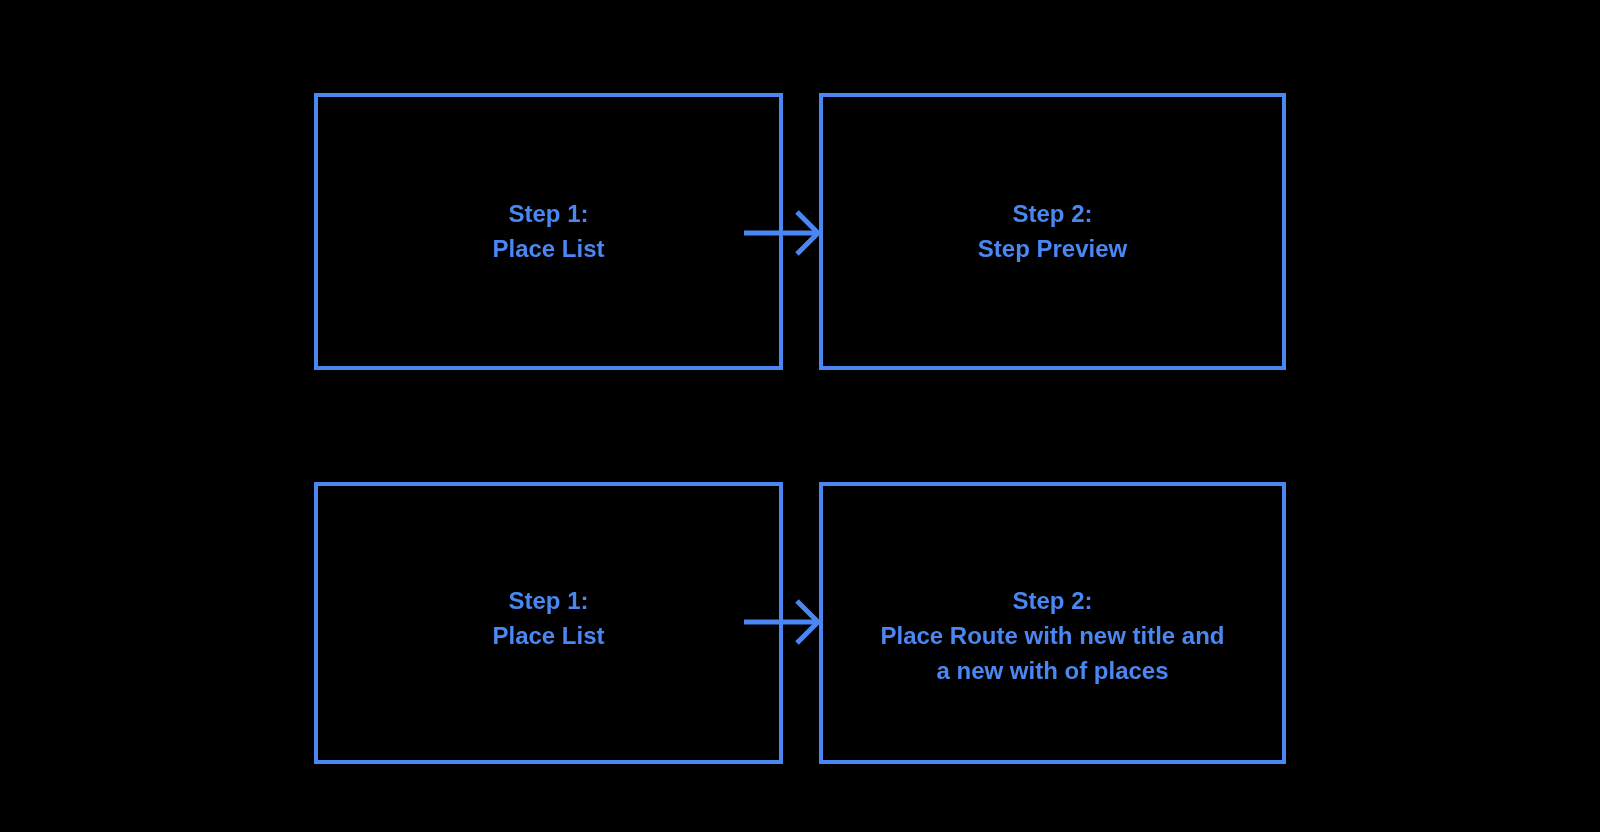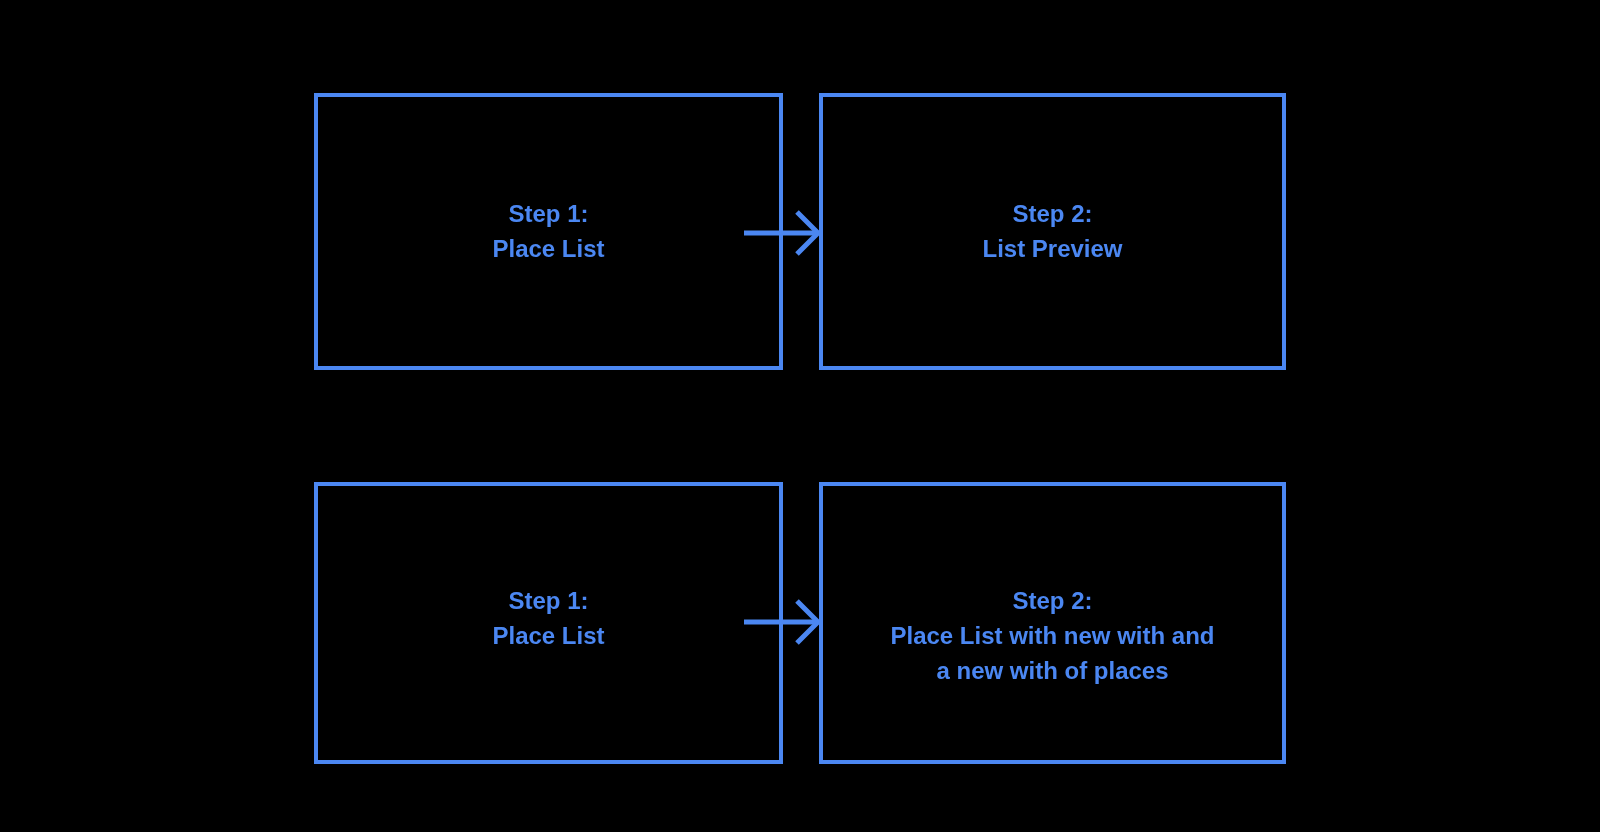--- a/index.html
+++ b/index.html
@@ -76,39 +76,39 @@
   <div class="flow-arrow" id="arrow-top">
     <svg viewBox="0 0 85 50" xmlns="http://www.w3.org/2000/svg" aria-hidden="true">
       <line x1="4" y1="25" x2="77" y2="25"></line>
       <polyline points="57,4 78,25 57,46"></polyline>
     </svg>
   </div>
 
   <div class="flow-box row-top" id="box-step2-top">
     <div class="box-text">
       <div>Step 2:</div>
-      <div>List Preview</div>
+      <div>Step Preview</div>
     </div>
   </div>
 
   <div class="flow-box row-bottom" id="box-step1-bottom">
     <div class="box-text">
       <div>Step 1:</div>
       <div>Place List</div>
     </div>
   </div>
 
   <div class="flow-arrow" id="arrow-bottom">
     <svg viewBox="0 0 85 50" xmlns="http://www.w3.org/2000/svg" aria-hidden="true">
       <line x1="4" y1="25" x2="77" y2="25"></line>
       <polyline points="57,4 78,25 57,46"></polyline>
     </svg>
   </div>
 
   <div class="flow-box row-bottom" id="box-step2-bottom">
     <div class="box-text">
       <div>Step 2:</div>
-      <div>Place List with new with and</div>
+      <div>Place Route with new title and</div>
       <div>a new with of places</div>
     </div>
   </div>
 
 </div>
 
 </body></html>

